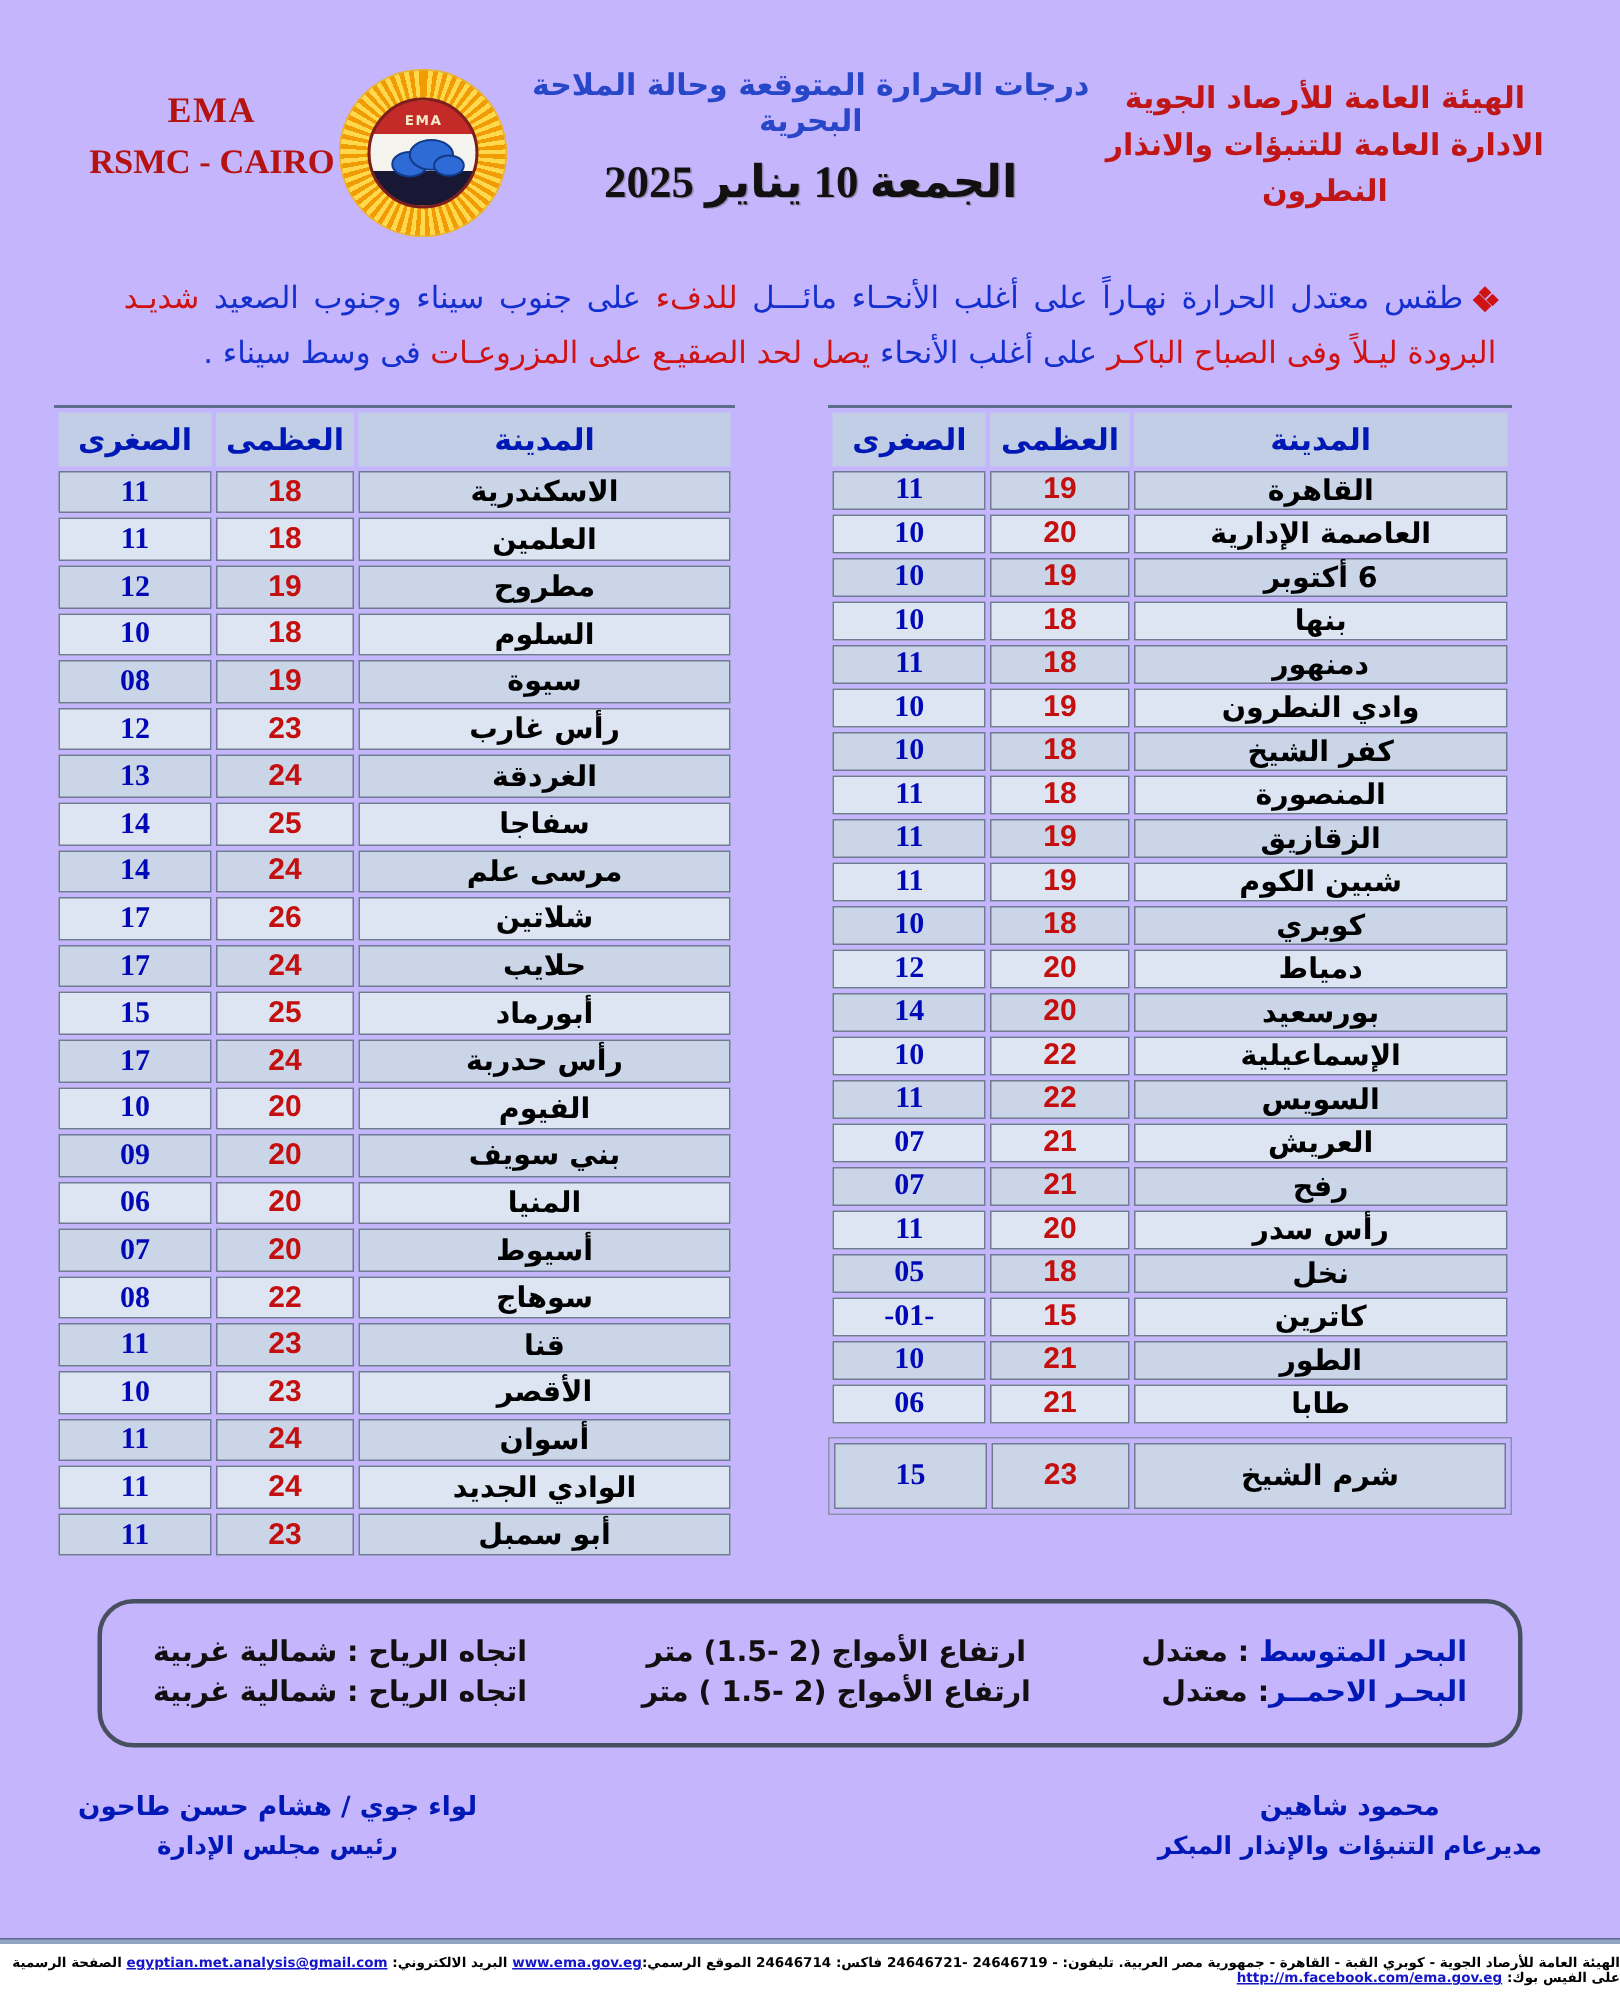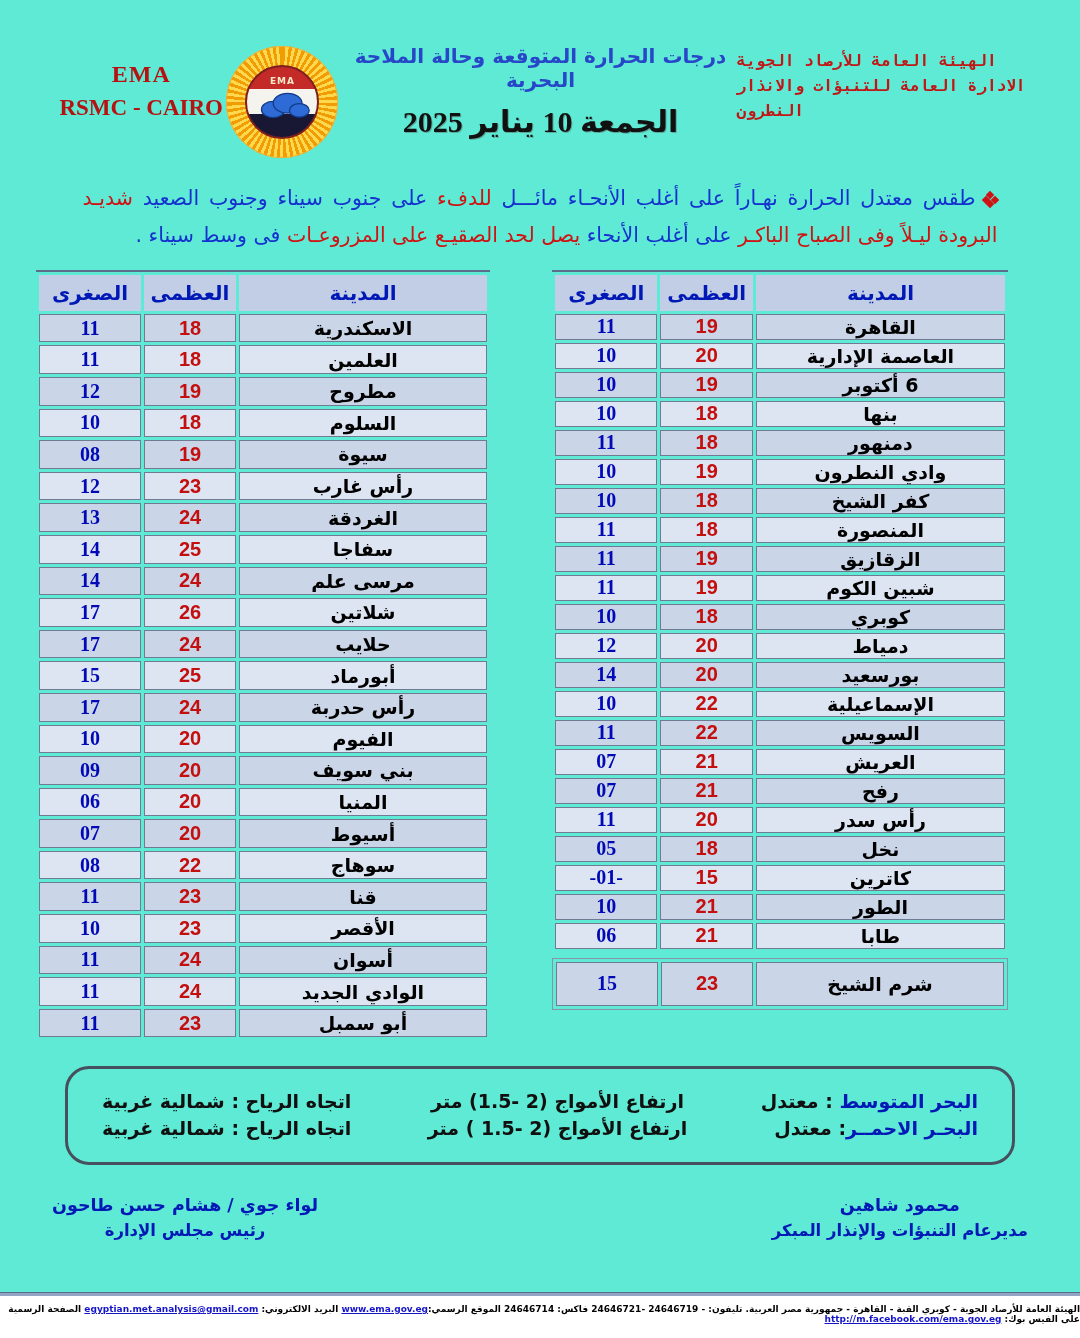--- a/index.html
+++ b/index.html
@@ -5,21 +5,21 @@
   * { margin:0; padding:0; box-sizing:border-box; }
   html,body { width:1080px; }
   body {
     width:1080px; height:1338px;
     background:#ffffff;
     font-family:"DejaVu Sans", sans-serif;
     overflow:hidden;
   }
   .page {
     width:1080px; height:1296px;
-    background:#5eead4;
+    background:#c4b5fd;
     position:relative;
   }
 
   
   .header {
     display:flex; flex-direction:row; align-items:flex-start;
     padding:44px 50px 0 58px;
   }
   .ema-block {
     width:190px; text-align:center;
@@ -51,24 +51,23 @@
   .main-title {
     color:#2746c8; font-weight:bold; font-size:20px;
   }
   .main-date {
     margin-top:12px; color:#111;
     font-family:"Liberation Serif","DejaVu Sans",serif;
     font-weight:bold; font-size:30px;
     text-shadow:1px 1px 0 rgba(90,90,90,.45);
   }
   .org-block {
-    width:335px; direction:rtl; text-align:left;
-    color:#c01616; font-weight:bold; font-size:16px; line-height:1.55;
+    width:335px; direction:rtl; text-align:center;
+    color:#c01616; font-weight:bold; font-size:20px; line-height:1.55;
     margin-top:6px;
-    font-family:Liberation Mono, monospace;
   }
 
   
   .summary {
     direction:rtl; width:915px; margin:22px auto 0;
     text-align:justify; font-weight:normal; font-size:20.5px; line-height:1.8;
   }
   .seg-blue { color:#1430cf; }
   .seg-red  { color:#cf1212; }
   .bullet { position:relative; display:inline-block; width:15px; height:15px; margin-left:7px; top:2px; }

